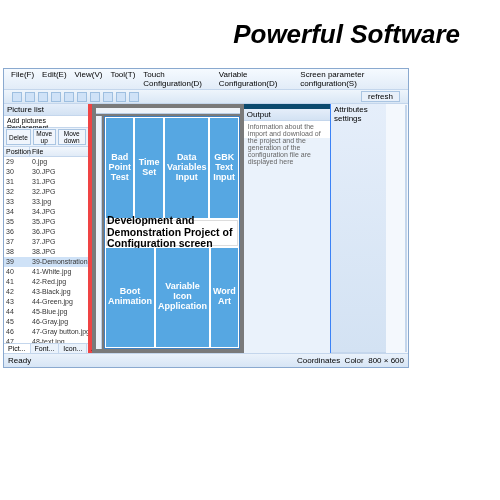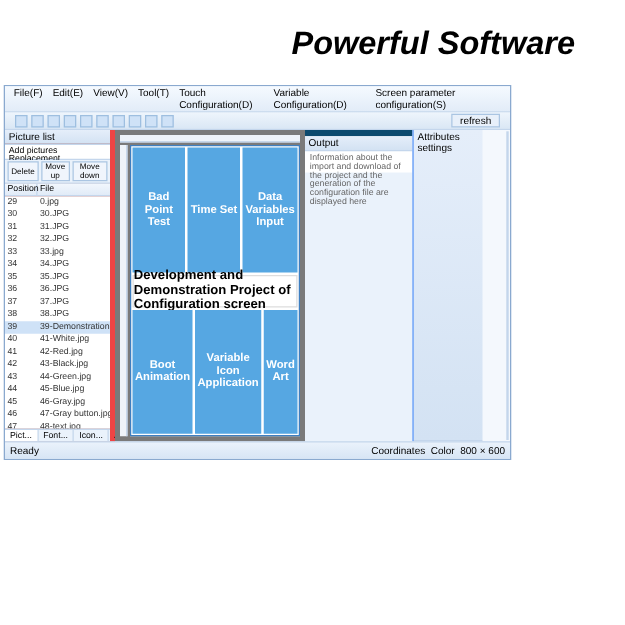--- a/index.html
+++ b/index.html
@@ -357,20 +357,21 @@
     <div class="center">
       <div class="canvas-frame">
         <div class="ruler-top"></div>
         <div class="canvas-body">
           <div class="ruler-left"></div>
           <div class="stage">
             <div class="tile-row">
               <div class="tile">Bad Point Test</div>
               <div class="tile">Time Set</div>
               <div class="tile">Data Variables Input</div>
+              <div class="tile">GBK Text Input</div>
             </div>
             <div class="banner">Development and Demonstration Project of Configuration screen</div>
             <div class="tile-row">
               <div class="tile">Boot Animation</div>
               <div class="tile">Variable Icon Application</div>
               <div class="tile">Word Art</div>
             </div>
           </div>
         </div>
       </div>

